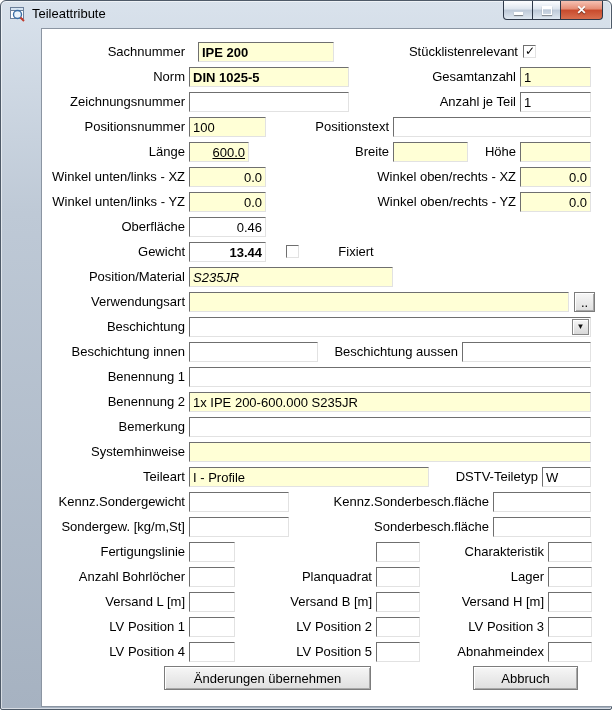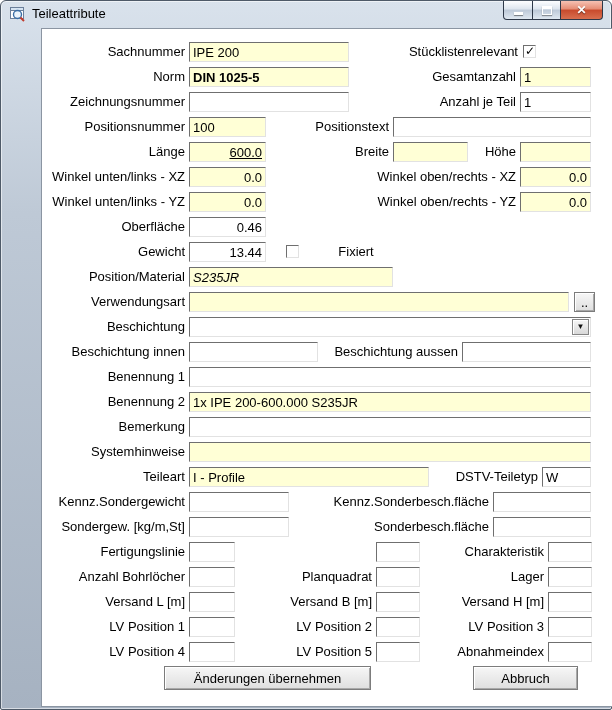--- a/index.html
+++ b/index.html
@@ -64,61 +64,61 @@
         </div>
       <div class="cap-btn cap-close">
           <span class="glyph-close">✕</span>
         </div>
     </div>
   </div>
 
   <div class="client">
 
     <span class="lbl" style="left:0;width:143px;top:13px">Sachnummer</span>
-    <input class="field y" style="left: 147px; top: 13px; width: 160px;" value="IPE 200">
+    <input class="field y" style="left: 156px; top: 13px; width: 136px; font-weight: bold;" value="IPE 200">
     <span class="lbl" style="left:300px;width:176px;top:13px">Stücklistenrelevant</span>
     <span class="cb checked" style="left:481px;top:16px"></span>
 
     <span class="lbl" style="left:0;width:143px;top:38px">Norm</span>
     <input class="field y" style="left: 147px; top: 38px; width: 160px; font-weight: bold;" value="DIN 1025-5">
     <span class="lbl" style="left:300px;width:174px;top:38px">Gesamtanzahl</span>
     <input class="field y" style="left: 478px; top: 38px; width: 71px;" value="1">
 
     <span class="lbl" style="left:0;width:143px;top:63px">Zeichnungsnummer</span>
     <input class="field" style="left: 147px; top: 63px; width: 160px;" value="">
     <span class="lbl" style="left:300px;width:174px;top:63px">Anzahl je Teil</span>
     <input class="field" style="left: 478px; top: 63px; width: 71px;" value="1">
 
     <span class="lbl" style="left:0;width:143px;top:88px">Positionsnummer</span>
     <input class="field y" style="left: 147px; top: 88px; width: 77px;" value="100">
     <span class="lbl" style="left:200px;width:147px;top:88px">Positionstext</span>
     <input class="field" style="left: 351px; top: 88px; width: 198px;" value="">
 
     <span class="lbl" style="left:0;width:143px;top:113px">Länge</span>
-    <input class="field y n" style="left: 147px; top: 113px; width: 77px; text-decoration: underline;" value="600.0">
+    <input class="field y n" style="left: 147px; top: 113px; width: 60px; text-decoration: underline;" value="600.0">
     <span class="lbl" style="left:200px;width:147px;top:113px">Breite</span>
     <input class="field y" style="left: 351px; top: 113px; width: 75px;" value="">
     <span class="lbl" style="left:380px;width:94px;top:113px">Höhe</span>
     <input class="field y" style="left: 478px; top: 113px; width: 71px;" value="">
 
     <span class="lbl" style="left:0;width:143px;top:138px">Winkel unten/links - XZ</span>
     <input class="field y n" style="left: 147px; top: 138px; width: 77px;" value="0.0">
     <span class="lbl" style="left:300px;width:174px;top:138px">Winkel oben/rechts - XZ</span>
     <input class="field y n" style="left: 478px; top: 138px; width: 71px;" value="0.0">
 
     <span class="lbl" style="left:0;width:143px;top:163px">Winkel unten/links - YZ</span>
     <input class="field y n" style="left: 147px; top: 163px; width: 77px;" value="0.0">
     <span class="lbl" style="left:300px;width:174px;top:163px">Winkel oben/rechts - YZ</span>
     <input class="field y n" style="left: 478px; top: 163px; width: 71px;" value="0.0">
 
     <span class="lbl" style="left:0;width:143px;top:188px">Oberfläche</span>
     <input class="field n" style="left: 147px; top: 188px; width: 77px;" value="0.46">
 
     <span class="lbl" style="left:0;width:143px;top:213px">Gewicht</span>
-    <input class="field n" style="left: 147px; top: 213px; width: 77px;" value="13.44">
+    <input class="field n" style="left: 147px; top: 213px; width: 77px; font-weight: bold;" value="13.44">
     <span class="cb" style="left:244px;top:216px"></span>
     <span class="lbl left" style="left:264px;width:100px;top:213px">Fixiert</span>
 
     <span class="lbl" style="left:0;width:143px;top:238px">Position/Material</span>
     <input class="field y" style="left: 147px; top: 238px; width: 204px; font-style: italic;" value="S235JR">
 
     <span class="lbl" style="left:0;width:143px;top:263px">Verwendungsart</span>
     <input class="field y" style="left: 147px; top: 263px; width: 380px;" value="">
     <button class="raised" style="left:532px;top:263px;width:21px;height:20px">..</button>
 

